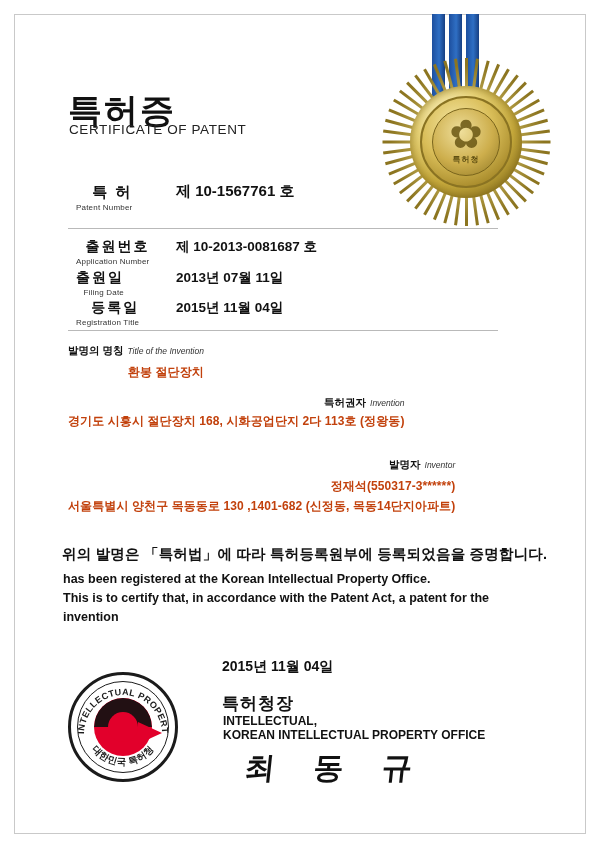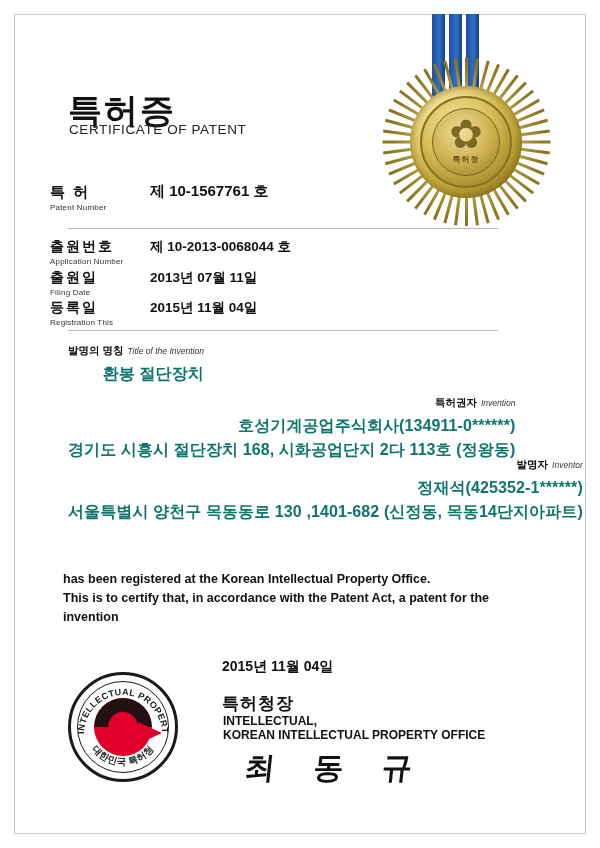--- a/index.html
+++ b/index.html
@@ -134,21 +134,22 @@
     left: 69px;
     top: 122px;
     font-size: 13.5px;
     letter-spacing: .6px;
     color: #222;
   }
 
   
   .field {
     position: absolute;
-    left: 50px;
+    left: 76px;
+    text-align: right;
   }
   .field .lab-ko {
     font-size: 14px;
     font-weight: bold;
     color: #111;
     letter-spacing: 2px;
   }
   .field .lab-en {
     font-size: 8px;
     color: #333;
@@ -183,23 +184,23 @@
     color: #111;
   }
   .block .head .en {
     font-size: 8.5px;
     font-weight: normal;
     font-style: italic;
     color: #333;
     margin-left: 4px;
   }
   .block .line {
-    font-size: 16px;
-    font-weight: bold;
-    color: #0f766e;
+    font-size: 12px;
+    font-weight: bold;
+    color: #c2410c;
     margin-top: 6px;
     letter-spacing: .1px;
   }
   .block .line.sub { margin-top: 3px; }
 
   
   .certify-ko {
     position: absolute;
     left: 62px;
     top: 545px;
@@ -420,60 +421,60 @@
     <div class="lab-ko">특 허</div>
     <div class="lab-en">Patent Number</div>
     <div class="val">제 10-1567761 호</div>
   </div>
 
   <div class="rule" style="top:228px;"></div>
 
   <div class="field" style="top:238px;">
     <div class="lab-ko">출원번호</div>
     <div class="lab-en">Application Number</div>
-    <div class="val">제 10-2013-0068044 호</div>
+    <div class="val">제 10-2013-0081687 호</div>
   </div>
 
   <div class="field" style="top:269px;">
     <div class="lab-ko">출원일</div>
     <div class="lab-en">Filing Date</div>
     <div class="val">2013년  07월  11일</div>
   </div>
 
   <div class="field" style="top:299px;">
     <div class="lab-ko">등록일</div>
-    <div class="lab-en">Registration This</div>
+    <div class="lab-en">Registration Title</div>
     <div class="val">2015년  11월  04일</div>
   </div>
 
   <div class="rule" style="top:330px;"></div>
 
   <div class="block" style="top:344px;">
     <div class="head">
       <span>발명의 명칭</span><span class="en">Title of the Invention</span>
     </div>
     <div class="line">환봉 절단장치</div>
   </div>
 
   <div class="block" style="top:396px;">
     <div class="head">
       <span>특허권자</span><span class="en">Invention</span>
     </div>
-    <div class="line">호성기계공업주식회사(134911-0******)</div>
     <div class="line sub">경기도 시흥시 절단장치 168, 시화공업단지 2다 113호 (정왕동)</div>
   </div>
 
   <div class="block" style="top:458px;">
     <div class="head">
       <span>발명자</span><span class="en">Inventor</span>
     </div>
-    <div class="line">정재석(425352-1******)</div>
+    <div class="line">정재석(550317-3******)</div>
     <div class="line sub">서울특별시 양천구 목동동로 130 ,1401-682 (신정동, 목동14단지아파트)</div>
   </div>
 
+  <div class="certify-ko">위의 발명은 「특허법」에 따라 특허등록원부에 등록되었음을 증명합니다.</div>
   <div class="certify-en">
     <div>has been registered at the Korean Intellectual Property Office.</div>
     <div>This is to certify that, in accordance with the Patent Act, a patent for the invention</div>
   </div>
 
   <div class="sign-date">2015년  11월  04일</div>
   <div class="sign-title-ko">특허청장</div>
   <div class="sign-title-en1">INTELLECTUAL,</div>
   <div class="sign-title-en2">KOREAN INTELLECTUAL PROPERTY OFFICE</div>
   <div class="signature">최 동 규</div>

